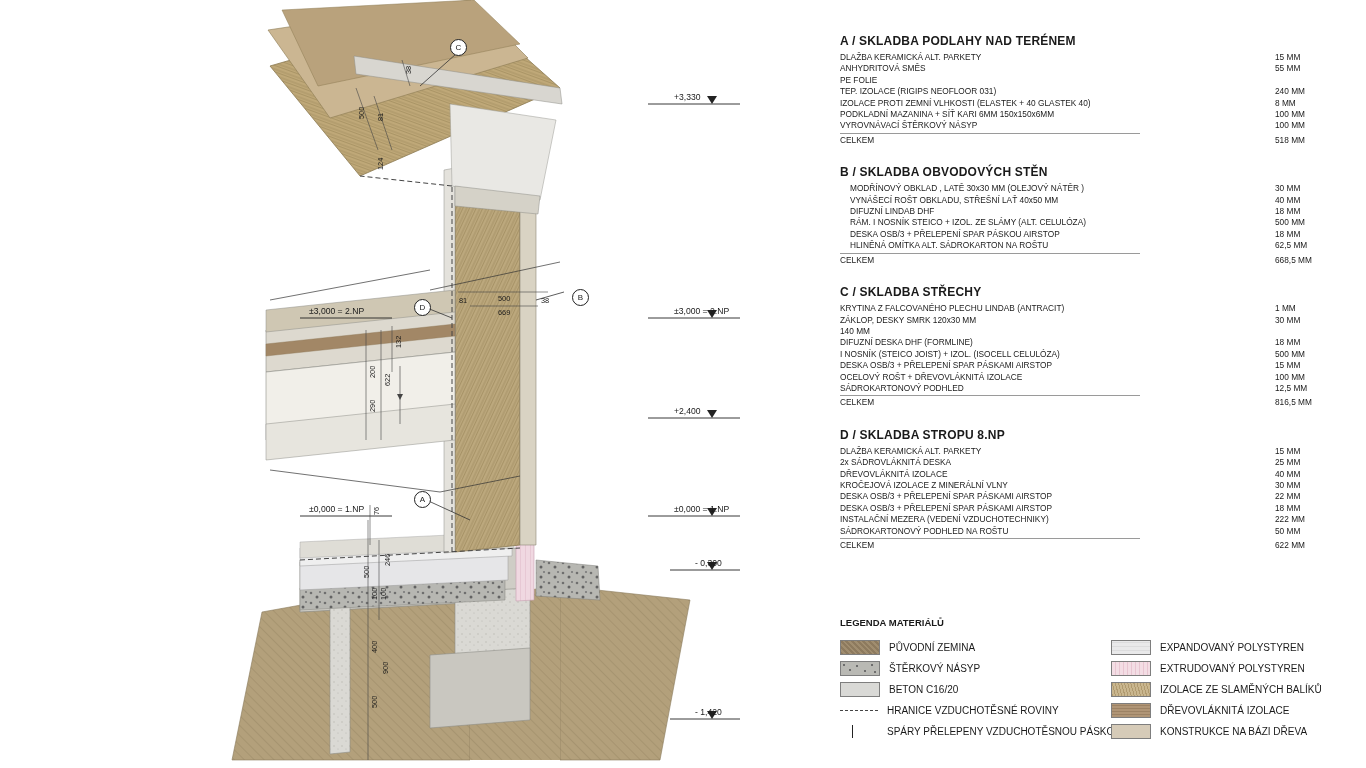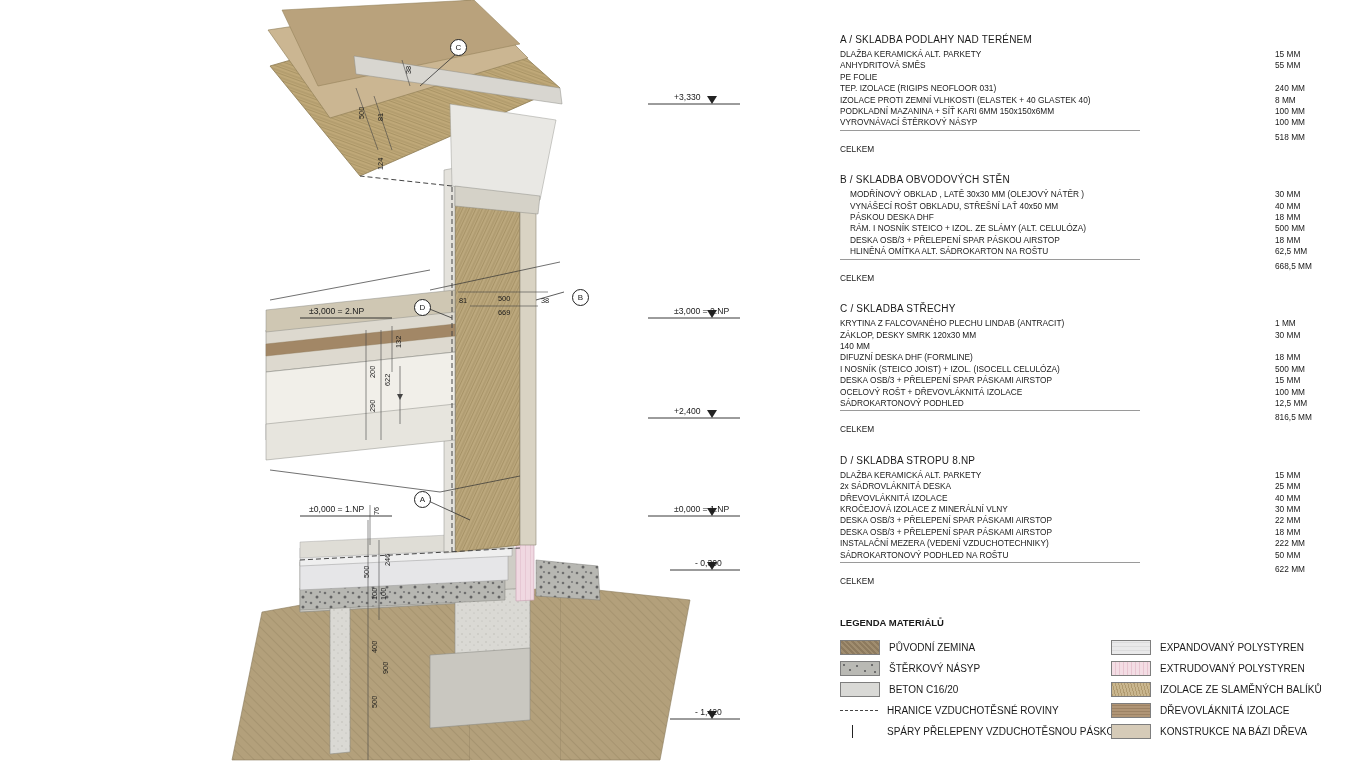--- a/index.html
+++ b/index.html
@@ -7,27 +7,27 @@
     width:1366px;height:768px;background:#ffffff;
     font-family:"Liberation Sans", sans-serif;
     color:#1a1a1a;overflow:hidden;position:relative;
   }
   
   #drawing{position:absolute;left:0;top:0;width:820px;height:768px;overflow:hidden;}
   #drawing svg{position:absolute;left:0;top:0;}
   
   #specs{position:absolute;left:840px;top:34px;width:505px;}
   .spec-group{margin-bottom:19px;}
-  .spec-title{font-size:10px;font-weight:normal;letter-spacing:.2px;margin-bottom:4px;}
+  .spec-title{font-size:12px;font-weight:bold;letter-spacing:.2px;margin-bottom:4px;}
   .spec-row{display:flex;font-size:8.3px;line-height:11.4px;}
   .spec-row .nm{flex:1 1 auto;white-space:nowrap;overflow:hidden;}
   .spec-row .vl{flex:0 0 70px;text-align:left;}
   .spec-row.indent .nm{padding-left:10px;}
   .spec-row.total{margin-top:1px;}
-  .spec-row.total .nm{border-top:0;margin-top:12px;}
+  .spec-row.total .nm{border-top:0;}
   .rule{border-top:1px solid #9a9a9a;height:0;margin:1px 0 1px 0;width:300px;}
   
   #legend{position:absolute;left:840px;top:617px;width:510px;}
   #legend .lg-title{font-size:9.5px;font-weight:bold;margin-bottom:9px;}
   .lg-cols{display:flex;gap:26px;}
   .lg-col{width:245px;}
   .lg-item{display:flex;align-items:center;height:21px;}
   .sw{width:38px;height:13px;border:1px solid #7e7e7e;margin-right:9px;flex:0 0 auto;}
   .lg-lab{font-size:10px;white-space:nowrap;}
   
@@ -269,21 +269,21 @@
     <div class="spec-title">B / SKLADBA OBVODOVÝCH STĚN</div>
     <div class="spec-row indent">
         <span class="nm">MODŘÍNOVÝ OBKLAD ,  LATĚ 30x30 MM (OLEJOVÝ NÁTĚR )</span>
         <span class="vl">30 MM</span>
       </div>
     <div class="spec-row indent">
         <span class="nm">VYNÁŠECÍ ROŠT OBKLADU, STŘEŠNÍ LAŤ 40x50 MM</span>
         <span class="vl">40 MM</span>
       </div>
     <div class="spec-row indent">
-        <span class="nm">PÁSKOU DESKA DHF</span>
+        <span class="nm">DIFUZNÍ LINDAB DHF</span>
         <span class="vl">18 MM</span>
       </div>
     <div class="spec-row indent">
         <span class="nm">RÁM. I NOSNÍK STEICO + IZOL. ZE SLÁMY (ALT. CELULÓZA)</span>
         <span class="vl">500 MM</span>
       </div>
     <div class="spec-row indent">
         <span class="nm">DESKA OSB/3 + PŘELEPENÍ SPAR PÁSKOU AIRSTOP</span>
         <span class="vl">18 MM</span>
       </div>

